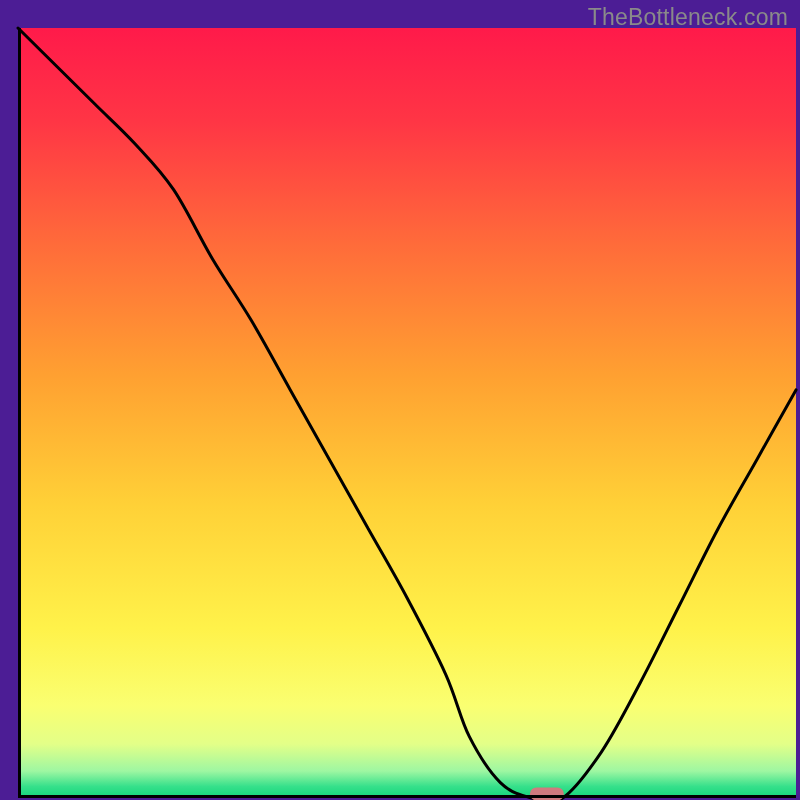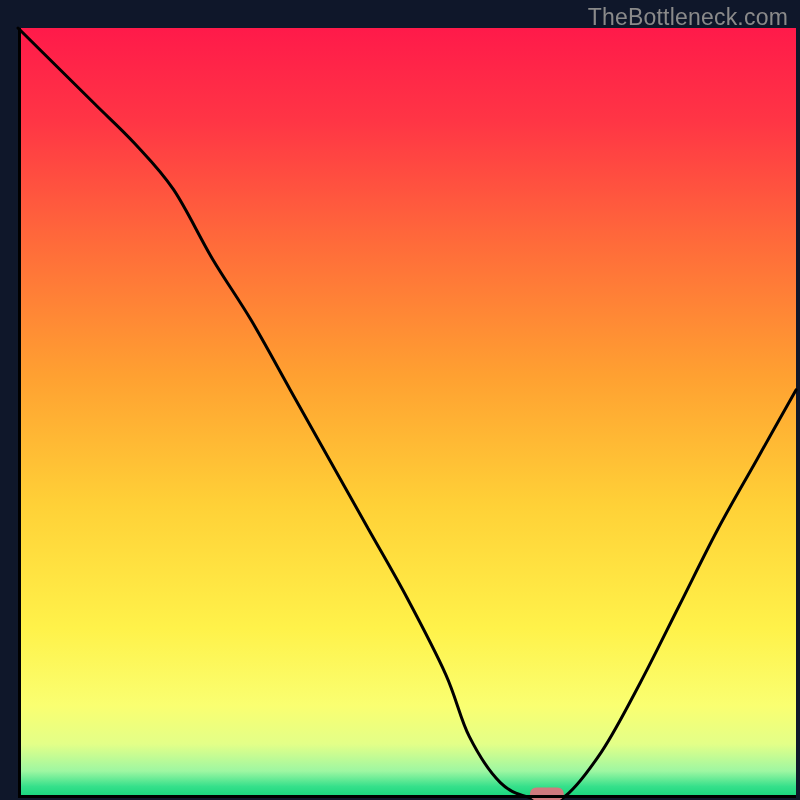--- a/index.html
+++ b/index.html
@@ -1,21 +1,21 @@
 <!DOCTYPE html>
 <html><head>
 <meta charset="utf-8">
 <style>
   * { margin: 0; padding: 0; box-sizing: border-box; }
   html, body { width: 800px; height: 800px; overflow: hidden; }
   .chart-container {
     position: relative;
     width: 800px;
     height: 800px;
-    background: #0f172a;
+    background: #4c1d95;
   }
   .attribution {
     position: absolute;
     top: 4px;
     right: 12px;
     font-family: Arial, Helvetica, sans-serif;
     font-size: 23px;
     color: #8a8a8a;
     font-weight: 400;
     letter-spacing: 0.2px;

